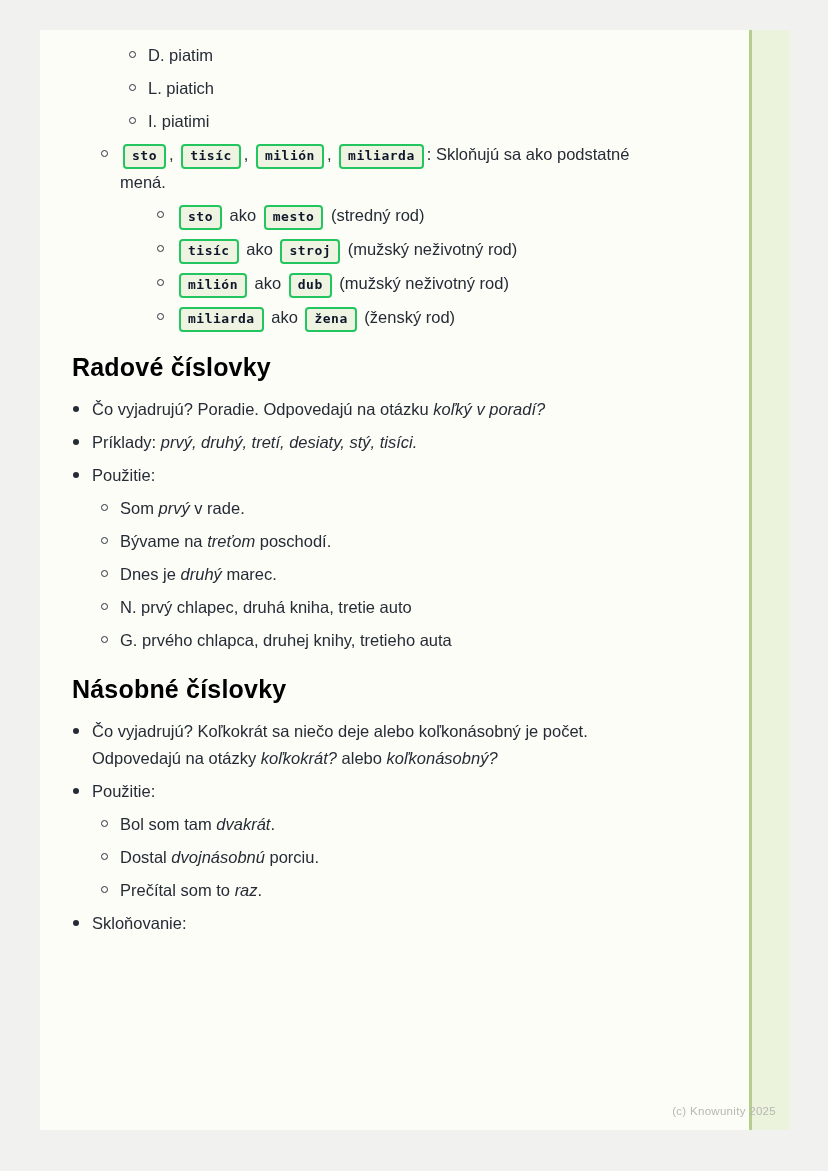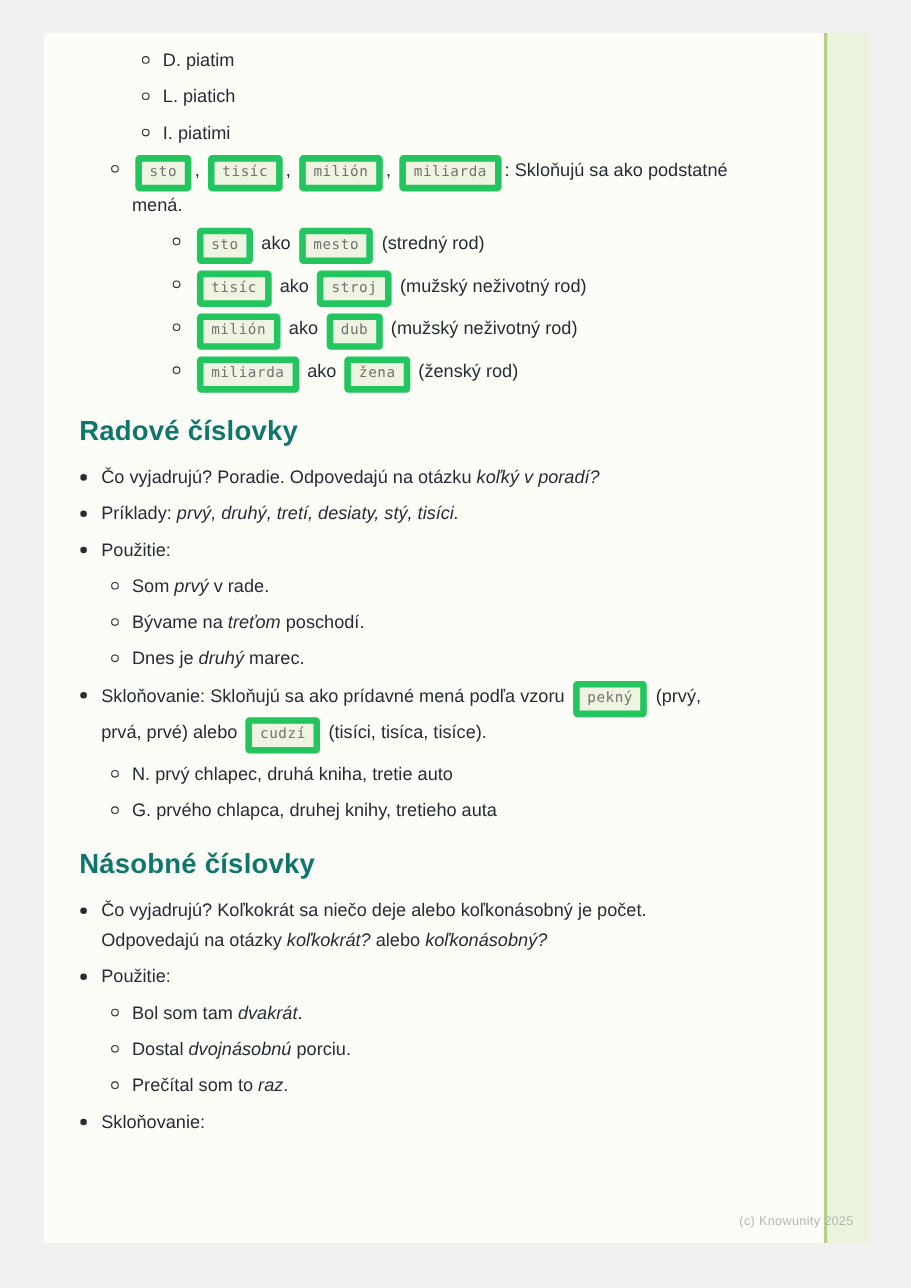--- a/index.html
+++ b/index.html
@@ -42,21 +42,21 @@
     left: 0;
     top: 0;
     z-index: 2;
     width: 668px;
     padding: 12px 0 0 32px;
     color: #262c36;
     font-size: 16.5px;
     line-height: 27px;
   }
   h2.section-heading {
-    color: #0f766e;
+    color: #000000;
     font-size: 25px;
     line-height: 30px;
     font-weight: 700;
     margin: 20px 0 14px 0;
     letter-spacing: 0.2px;
   }
   .list { margin: 0; }
   .lvl2 { margin-left: 28px; }
   .lvl3 { margin-left: 56px; }
   .li {
@@ -89,25 +89,25 @@
     border-radius: 50%;
     border: 1.5px solid #2a313b;
     background: transparent;
   }
   .txt { flex: 1 1 auto; }
   .txt strong { font-weight: 400; }
   .txt em { font-style: italic; }
   code.tag {
     font-family: "DejaVu Sans Mono", "Liberation Mono", monospace;
     font-size: 13px;
-    font-weight: 400;
+    font-weight: 700;
     line-height: 16px;
-    color: #737373;
+    color: #0f172a;
     background: #eff3e2;
-    border: 6px solid #22c55e;
+    border: 2px solid #22c55e;
     border-radius: 4px;
     padding: 2px 7px 3px 7px;
     letter-spacing: 0.5px;
     white-space: nowrap;
     display: inline-block;
     margin: 0 3px;
     vertical-align: baseline;
   }
   .watermark {
     position: absolute;
@@ -186,24 +186,20 @@
           </div>
           <div class="li">
             <span class="bullet circ"></span>
             <div class="txt"><span>Bývame na </span><em>treťom</em><span> poschodí.</span></div>
           </div>
           <div class="li">
             <span class="bullet circ"></span>
             <div class="txt"><span>Dnes je </span><em>druhý</em><span> marec.</span></div>
           </div>
         </div>
-        <div class="li">
-          <span class="bullet disc"></span>
-          <div class="txt"><strong>Skloňovanie:</strong><span> Skloňujú sa ako prídavné mená podľa vzoru </span><code class="tag">pekný</code><span> (prvý,</span><br><span>prvá, prvé) alebo </span><code class="tag">cudzí</code><span> (tisíci, tisíca, tisíce).</span></div>
-        </div>
         <div class="list lvl2">
           <div class="li">
             <span class="bullet circ"></span>
             <div class="txt"><span>N. prv</span><strong>ý</strong><span> chlapec, druh</span><strong>á</strong><span> kniha, treti</span><strong>e</strong><span> auto</span></div>
           </div>
           <div class="li">
             <span class="bullet circ"></span>
             <div class="txt"><span>G. prv</span><strong>ého</strong><span> chlapca, druh</span><strong>ej</strong><span> knihy, treti</span><strong>eho</strong><span> auta</span></div>
           </div>
         </div>

